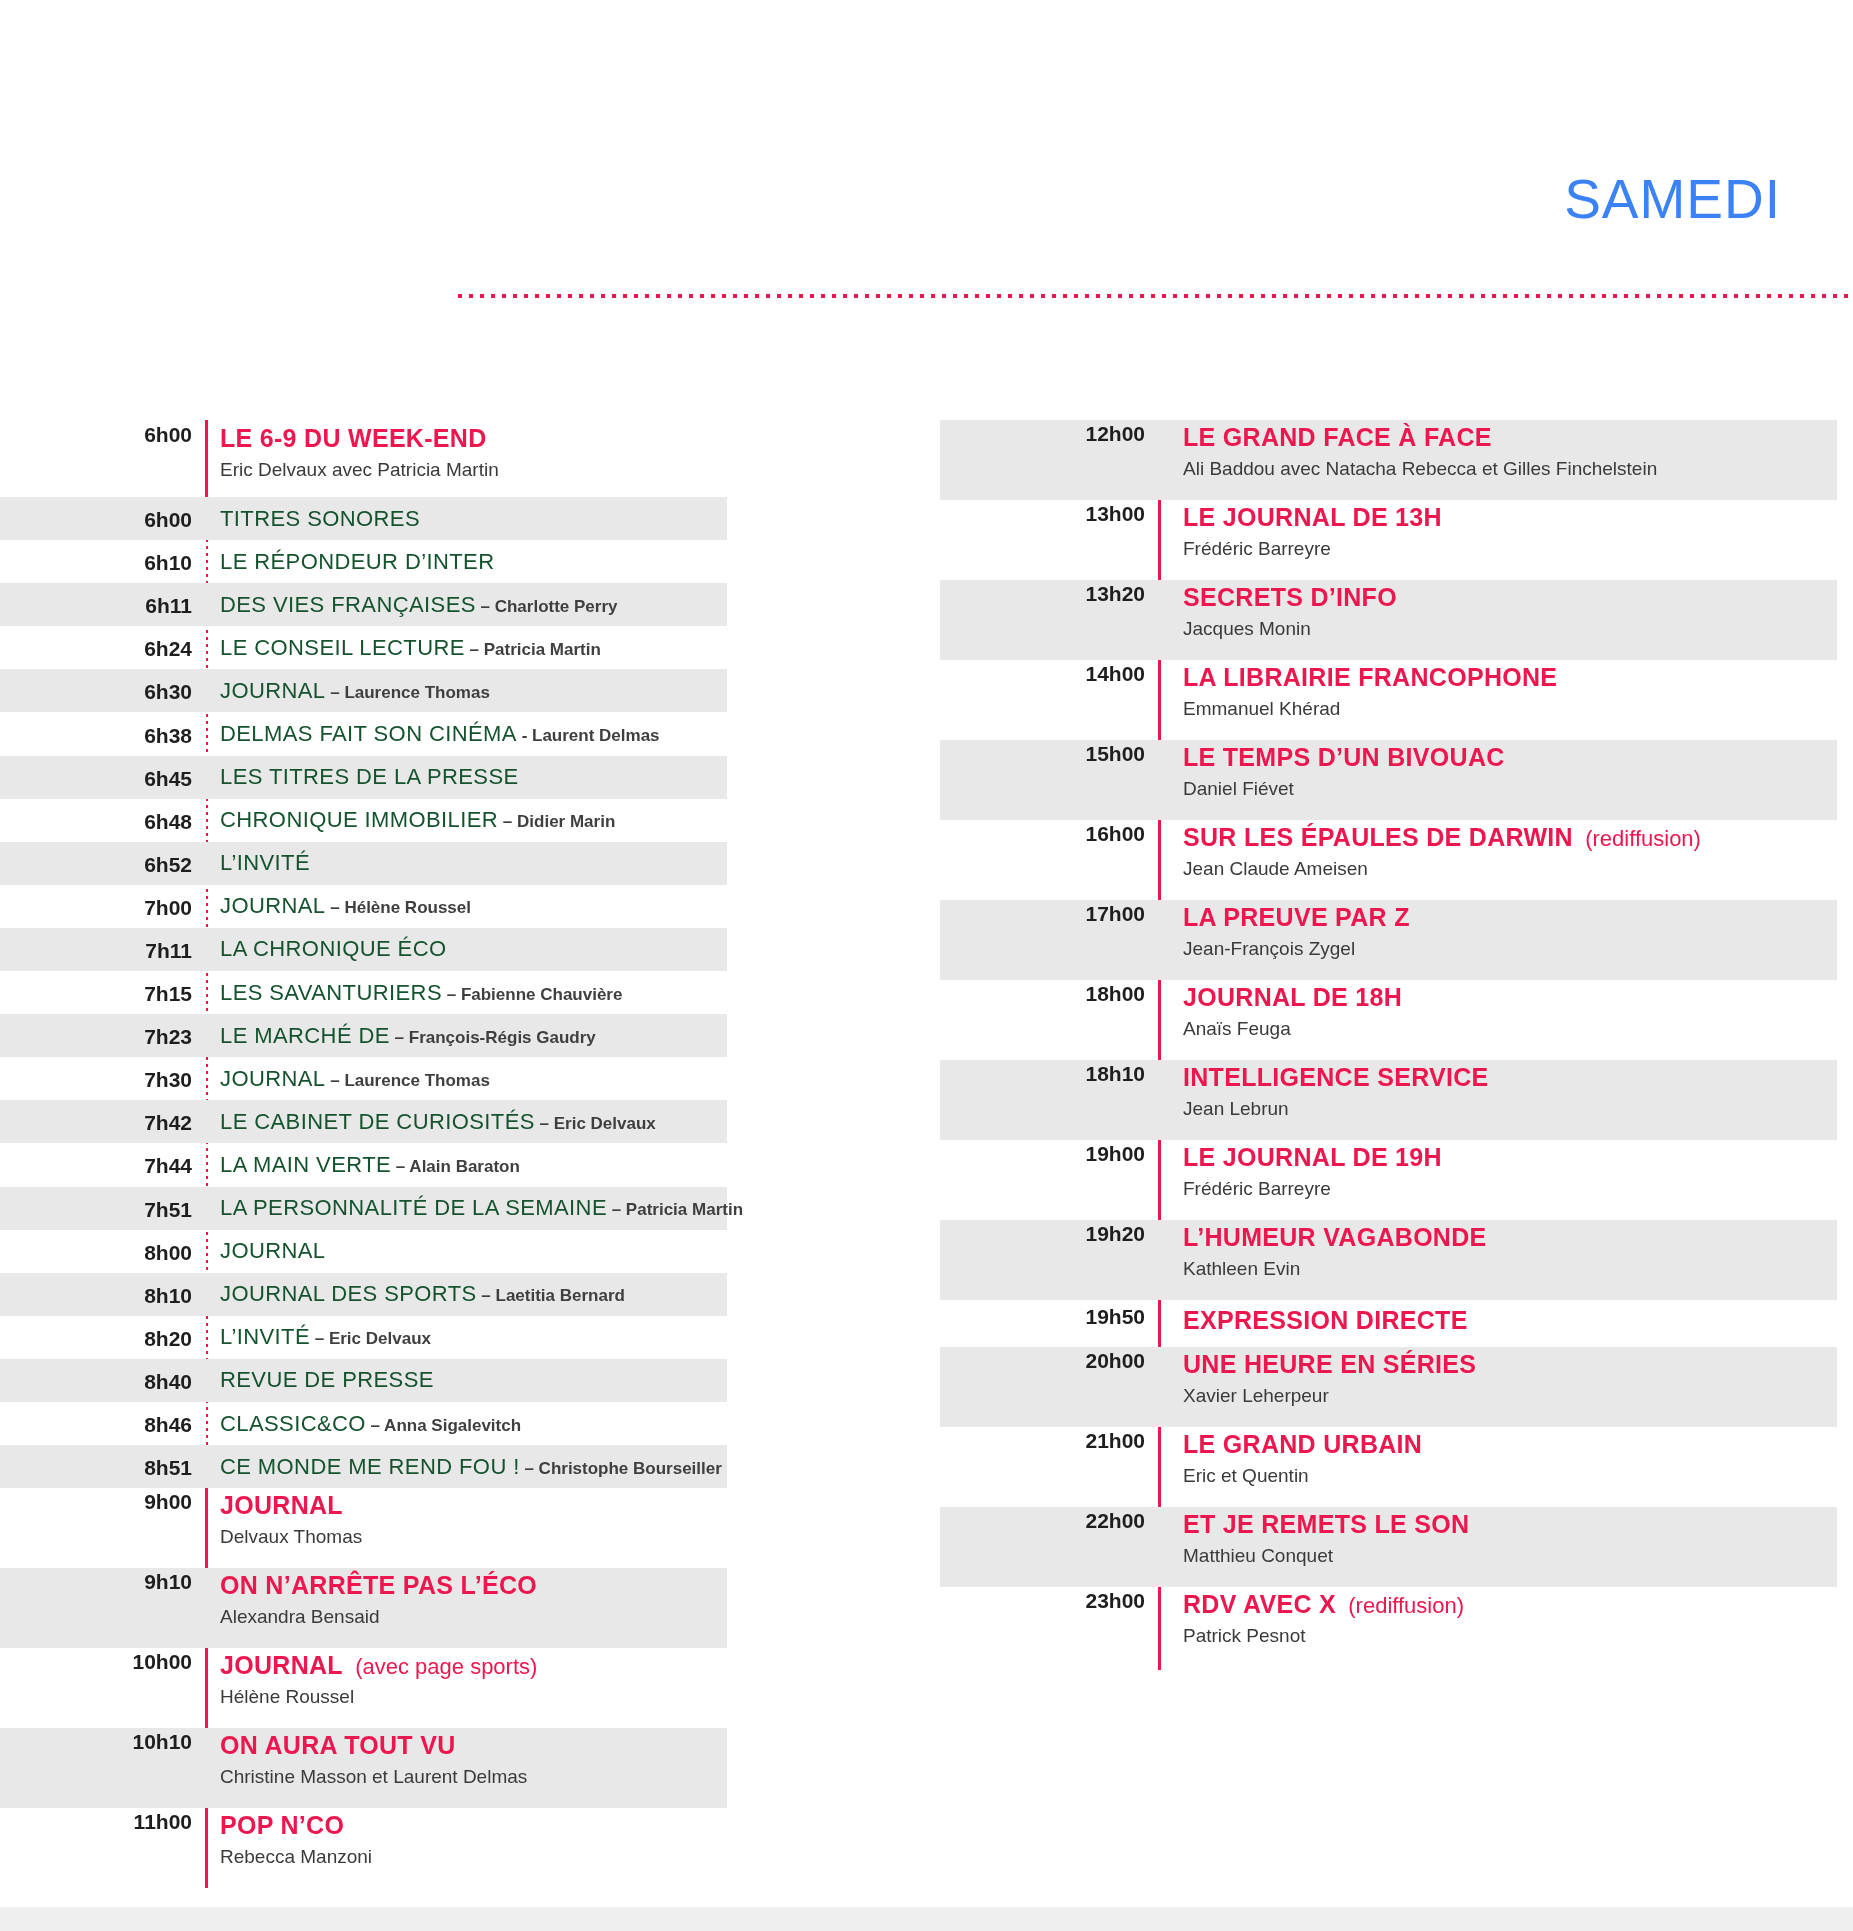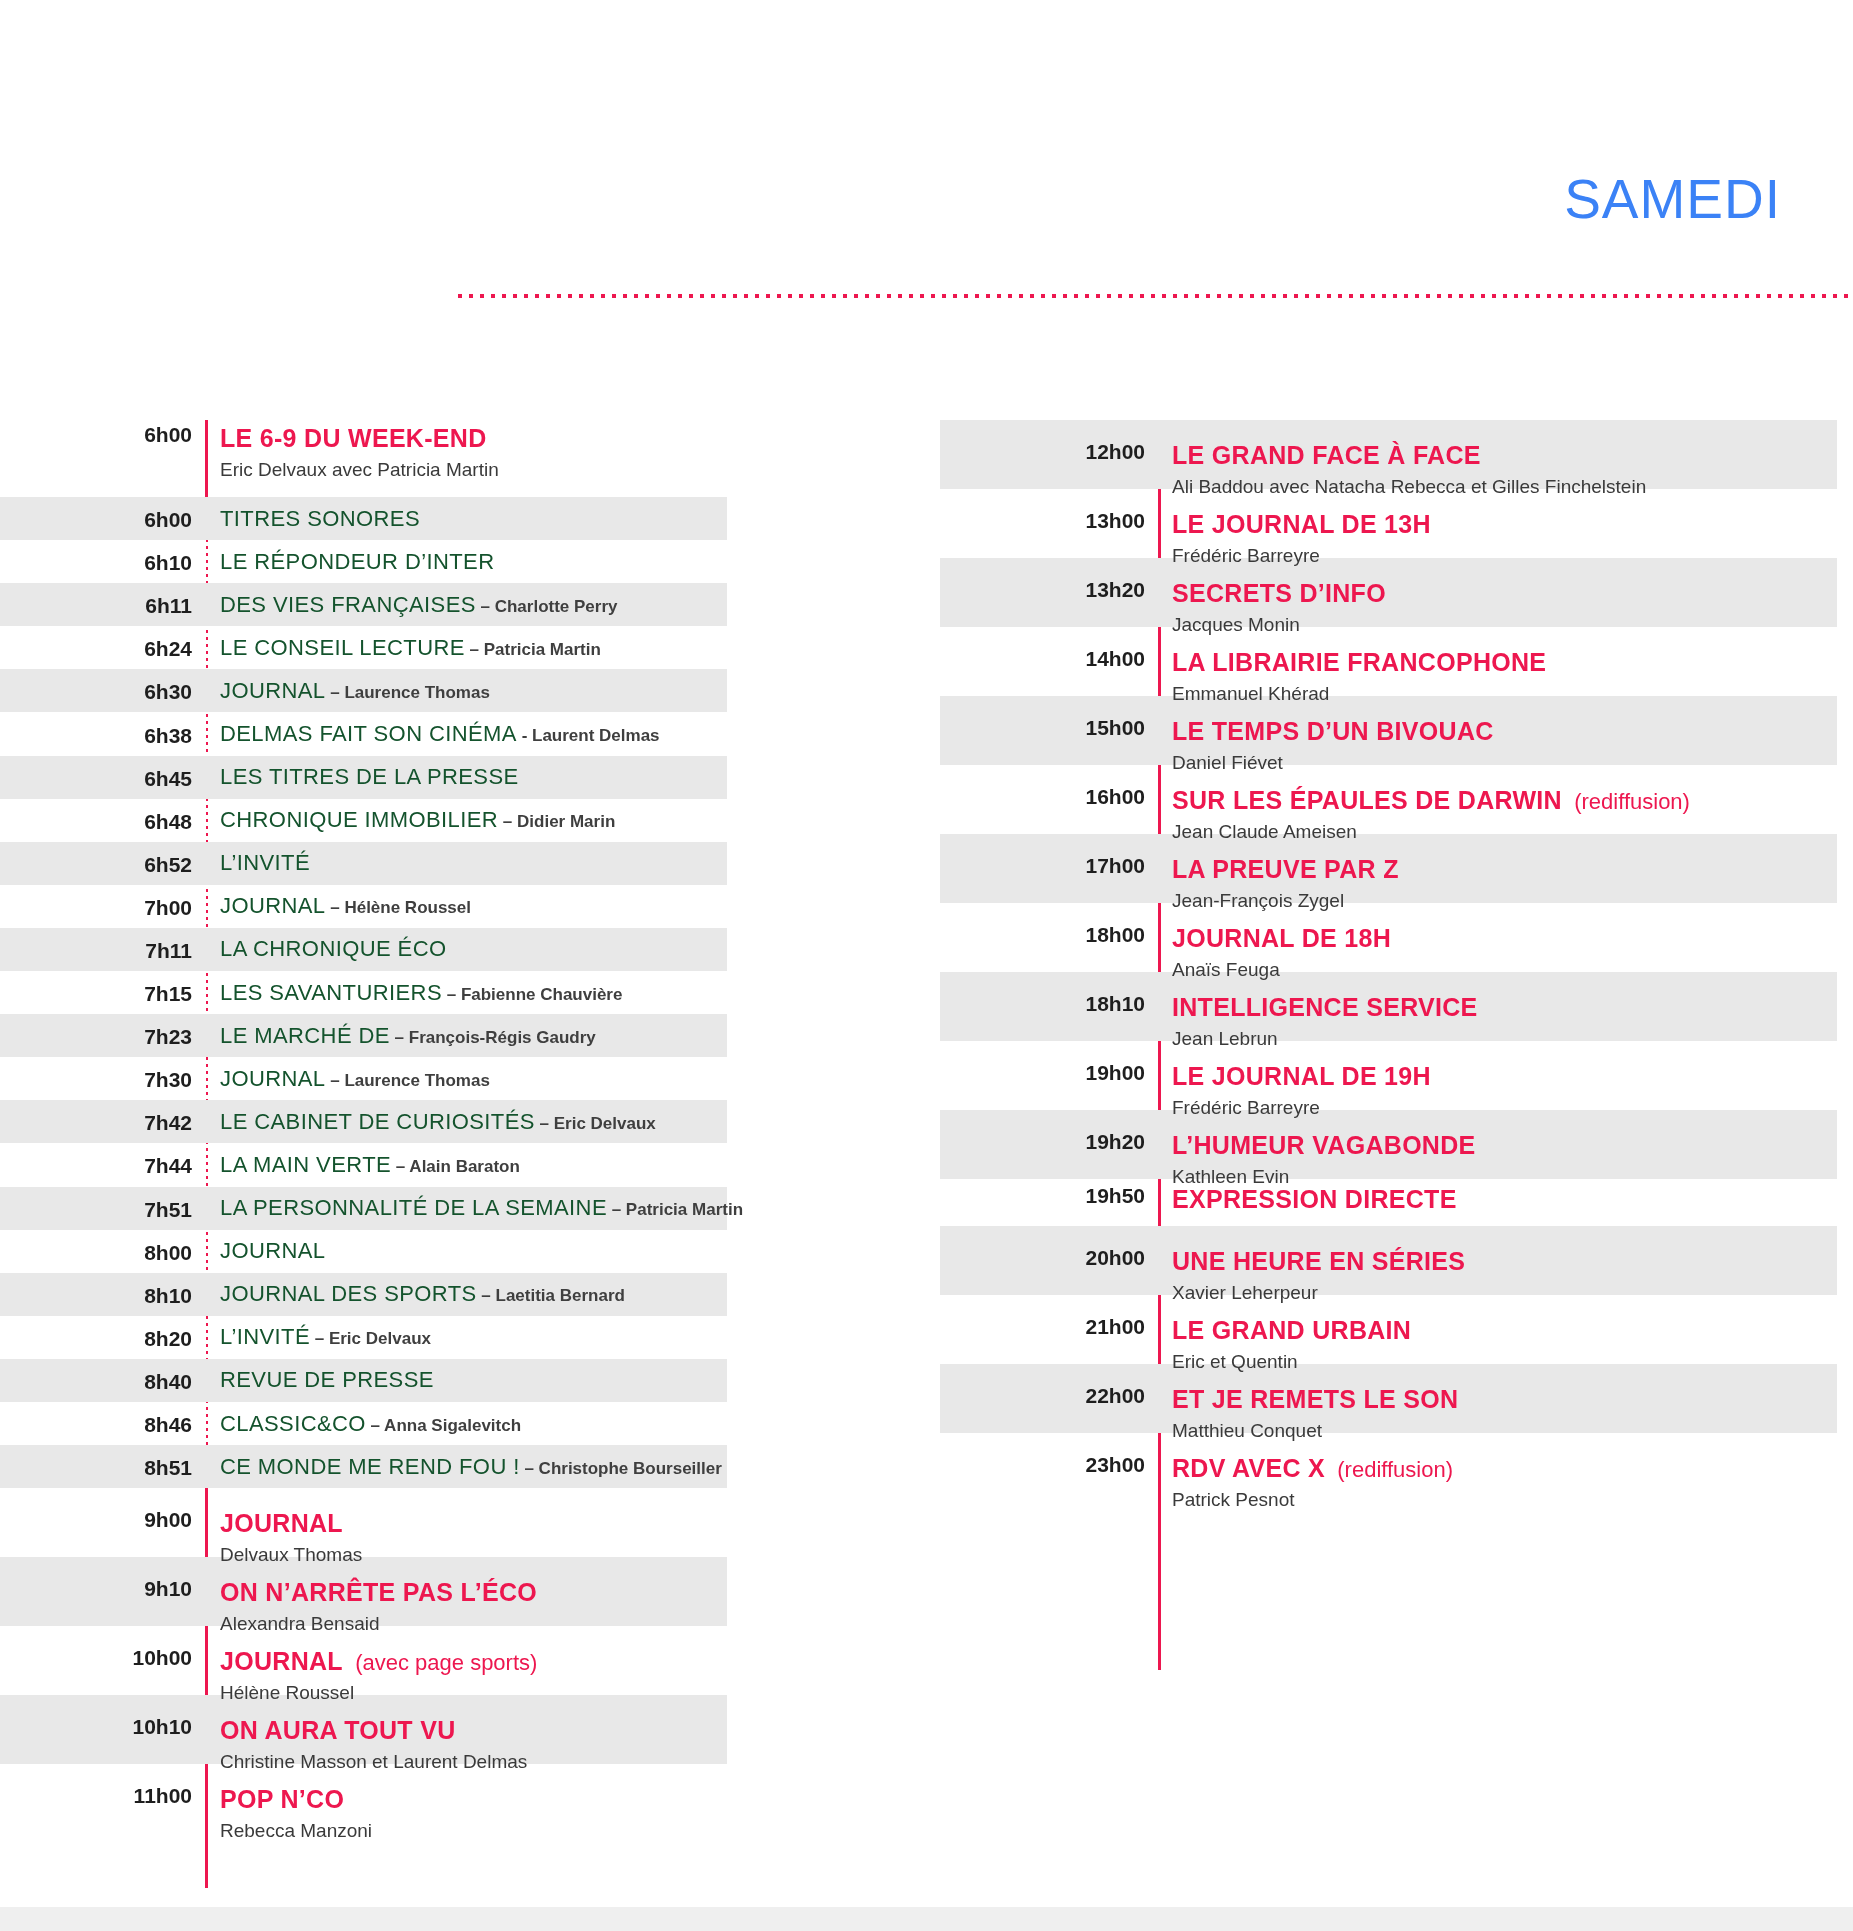--- a/index.html
+++ b/index.html
@@ -26,31 +26,31 @@
   .col-right{left:940px;width:897px;}
 
   .row{display:flex;box-sizing:border-box;}
   .row.shaded{background:#E8E8E8;}
 
   .time{flex:none;text-align:right;font-weight:700;color:#1E1E1E;
         font-size:21px;line-height:1;font-stretch:condensed;}
   .col-left .time{width:192px;}
   .col-right .time{width:205px;}
   .content{margin-left:28px;min-width:0;}
-  .col-right .content{margin-left:27px;}
+  .col-right .content{margin-left:38px;}
 
   
   .row.minor{height:43.1px;align-items:center;}
   .row.minor .time{padding-top:2px;}
   .minor-title{font-size:22px;font-weight:400;color:#14532d;letter-spacing:0.4px;
                font-stretch:condensed;white-space:nowrap;}
   .suffix{font-size:17px;font-weight:700;color:#3F3F3F;white-space:nowrap;}
 
   
-  .row.major{height:69px;padding-top:21px;}
+  .row.major{height:80px;padding-top:3px;}
   .col-left .row.major:first-child{height:77px;padding-top:4px;}
   .major-title{font-size:25px;font-weight:700;color:#ED174F;letter-spacing:0.3px;
                font-stretch:condensed;white-space:nowrap;}
   .title-note{font-size:22px;font-weight:400;color:#ED174F;white-space:nowrap;}
   .subtitle{font-size:19px;font-weight:400;color:#3A3A3A;margin-top:6px;white-space:nowrap;}
   .row.single{height:47px;padding-top:6px;}
 
   
   .bottom-strip{position:absolute;left:0;right:0;top:1907px;height:24px;background:#EFEFEF;}
 </style>

